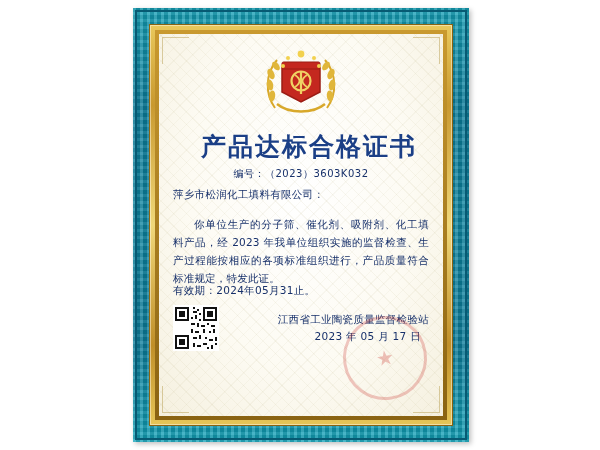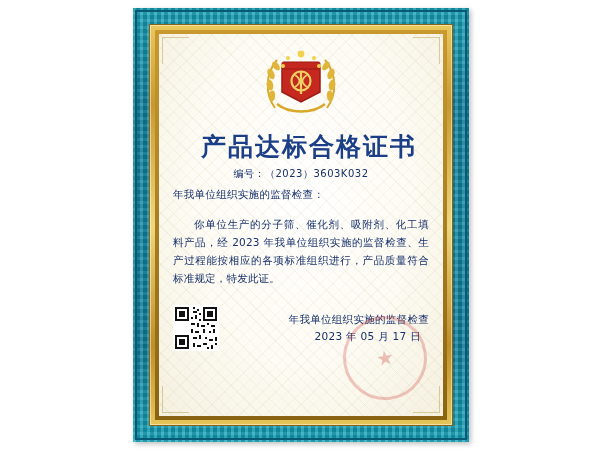--- a/index.html
+++ b/index.html
@@ -305,24 +305,25 @@
           </svg>
         </div>
       </div>
 
       <div class="title">产品达标合格证书</div>
 
       <div class="code-line">
         <span>编号：</span><span>（2023）3603K032</span>
       </div>
 
-      <div class="recipient">年我单位组织实施的监督检查：</div>
+      <div class="recipient">萍乡市松润化工填料有限公司：</div>
 
       <div class="body">你单位生产的分子筛、催化剂、吸附剂、化工填料产品，经 2023 年我单位组织实施的监督检查、生产过程能按相应的各项标准组织进行，产品质量符合标准规定，特发此证。</div>
 
+      <div class="valid">有效期：2024年05月31止。</div>
 
       <div class="qr">
         <svg width="46" height="46" viewBox="0 0 23 23" xmlns="http://www.w3.org/2000/svg" shape-rendering="crispEdges">
           <rect width="23" height="23" fill="#ffffff"></rect>
           <g fill="#111111">
             <rect x="1" y="1" width="7" height="7"></rect>
               <rect x="2" y="2" width="5" height="5" fill="#ffffff"></rect>
               <rect x="3" y="3" width="3" height="3"></rect>
             <rect x="15" y="1" width="7" height="7"></rect>
               <rect x="16" y="2" width="5" height="5" fill="#ffffff"></rect>
@@ -355,21 +356,21 @@
               <rect x="15" y="19" width="2" height="1"></rect>
             <rect x="17" y="21" width="1" height="1"></rect>
               <rect x="19" y="20" width="1" height="2"></rect>
               <rect x="21" y="19" width="1" height="1"></rect>
             <rect x="9" y="6" width="1" height="1"></rect>
               <rect x="13" y="7" width="1" height="1"></rect>
           </g>
         </svg>
       </div>
 
-      <div class="issuer">年我单位组织实施的监督检查</div>
+      <div class="issuer">江西省工业陶瓷质量监督检验站</div>
       <div class="date">2023 年 05 月 17 日</div>
 
       <div class="seal">
         <div class="seal-star">★</div>
         <div class="seal-text"></div>
       </div>
 
     </div>
   </div>
 

